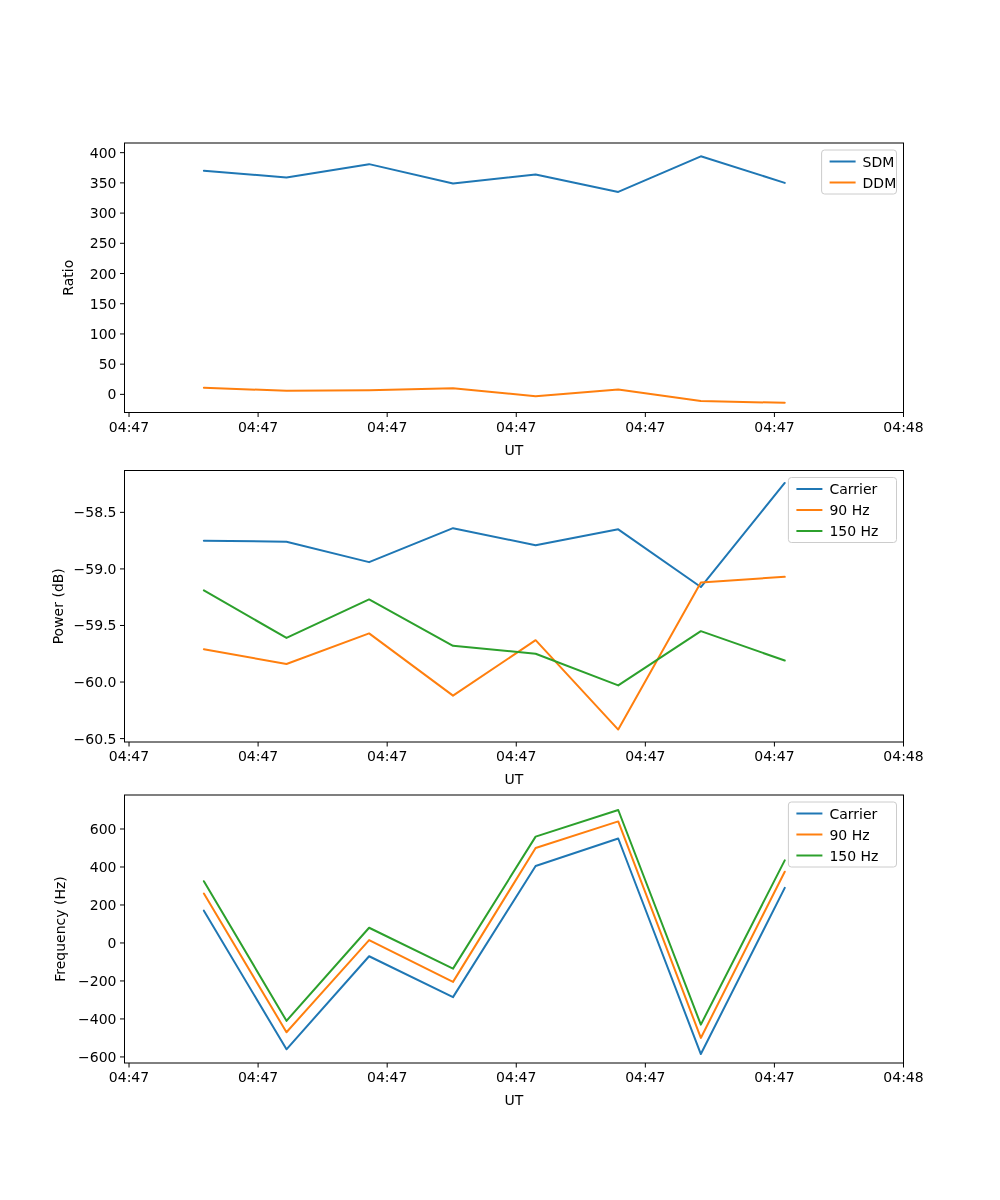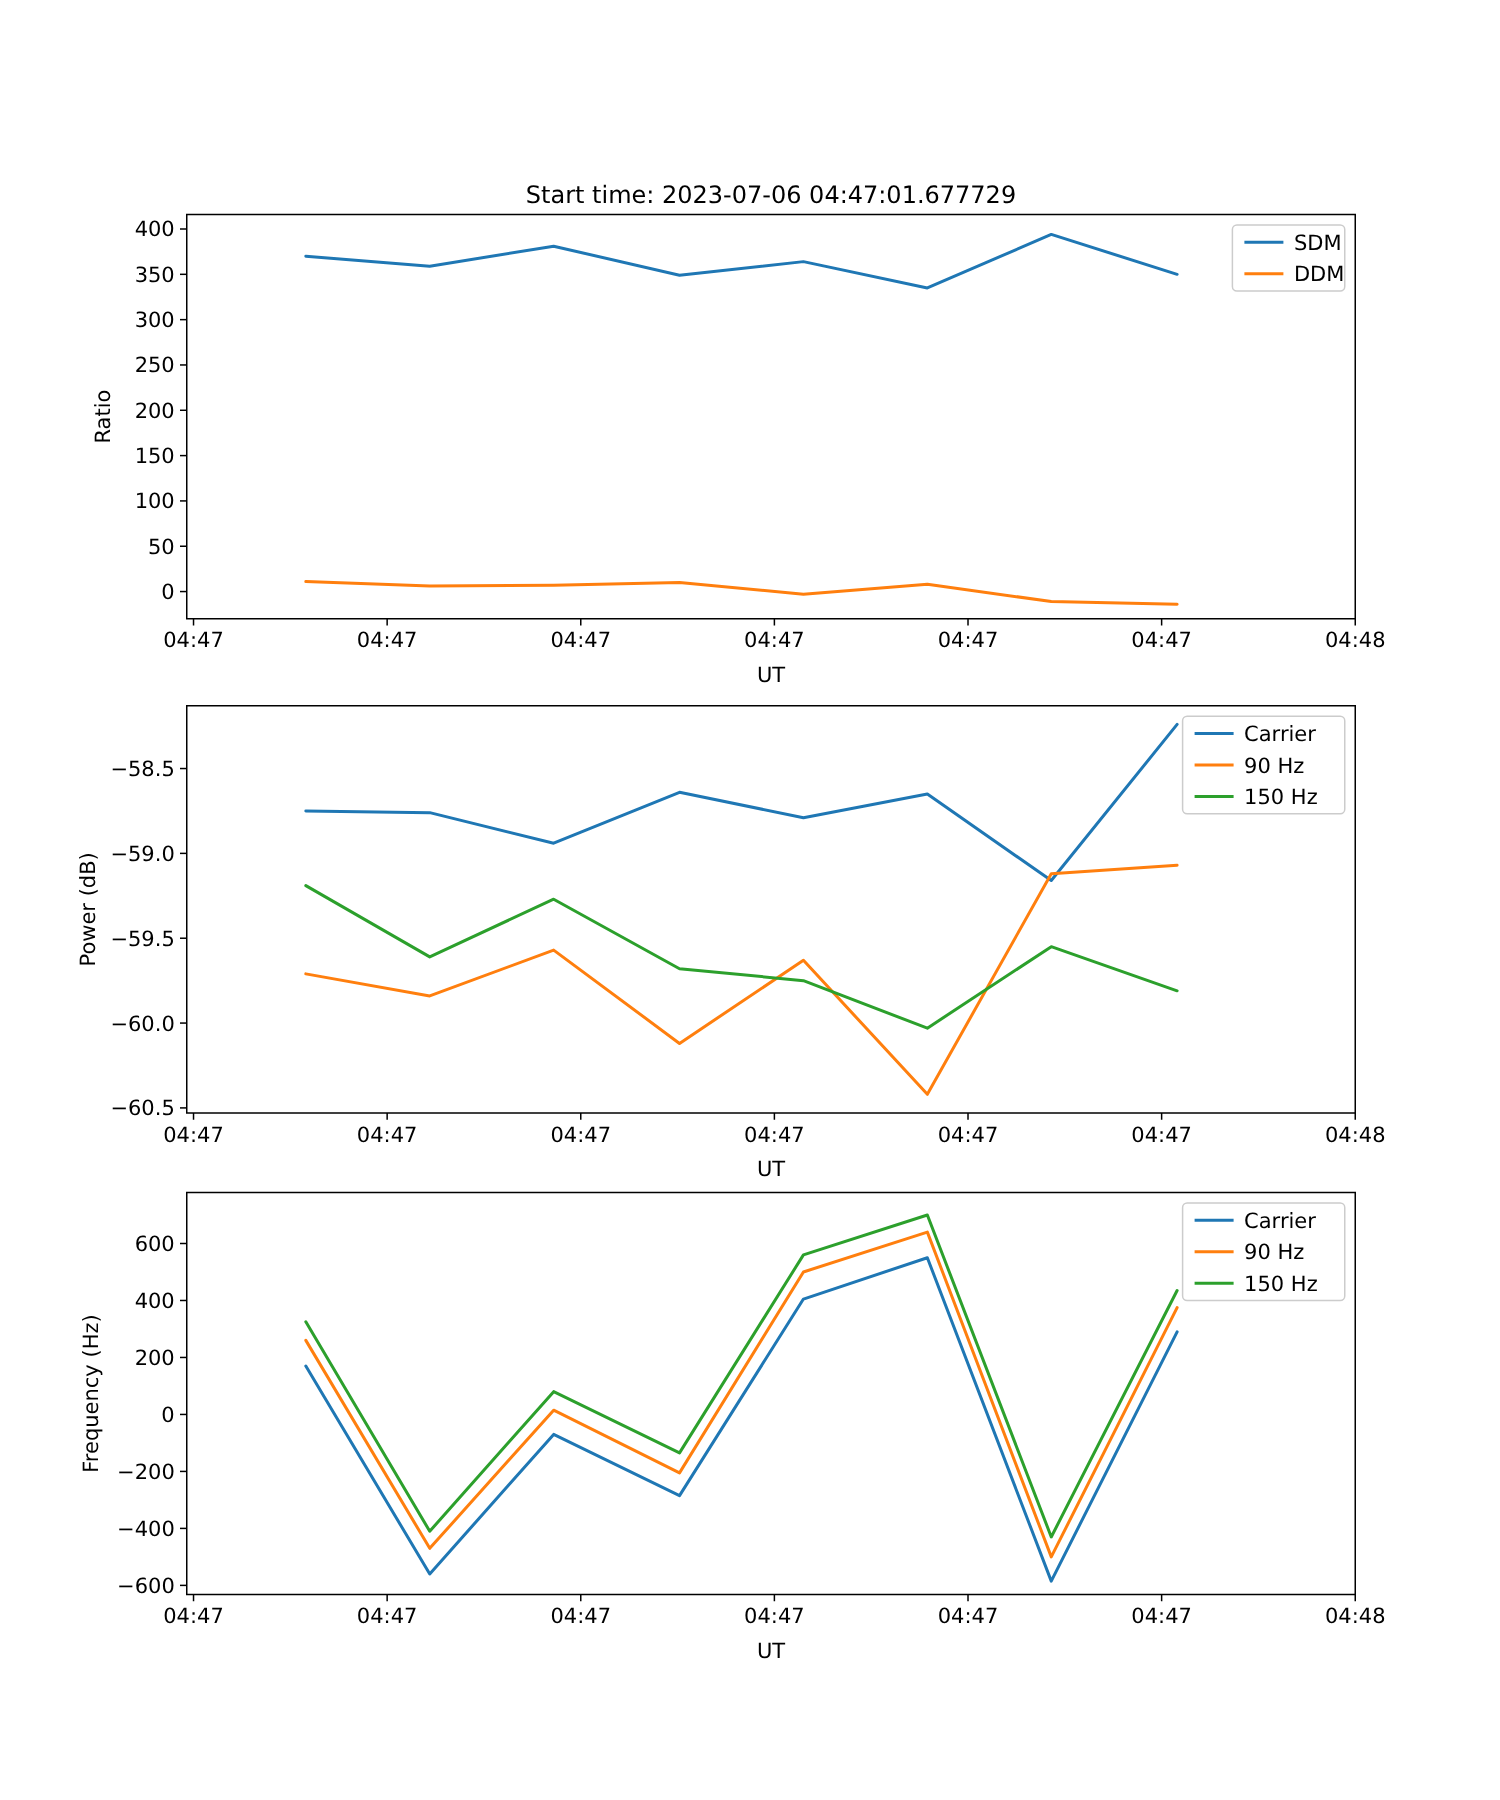--- a/index.html
+++ b/index.html
@@ -9,21 +9,20 @@
     position:absolute;left:124px;top:120px;width:780px;height:20px;
     text-align:center;font-size:16px;line-height:20px;color:#000000;white-space:nowrap;
   }
   svg{position:absolute;left:0;top:0;}
   svg text{fill:#000000;}
 </style>
 </head>
 <body>
 
 <div class="figure">
-  <div class="figure-title">Start time: 2023-07-06 04:47:01.677729</div>
   <svg id="chart-svg" width="1000" height="1200" viewBox="0 0 1000 1200">
       <g>
         <line x1="124.5" y1="394.37219730941706" x2="120" y2="394.37219730941706" stroke="#000000" stroke-width="1"></line>
         <text x="116.5" y="399.37219730941706" text-anchor="end" font-size="14">0</text>
         <line x1="124.5" y1="364.1591928251121" x2="120" y2="364.1591928251121" stroke="#000000" stroke-width="1"></line>
         <text x="116.5" y="369.1591928251121" text-anchor="end" font-size="14">50</text>
         <line x1="124.5" y1="333.94618834080717" x2="120" y2="333.94618834080717" stroke="#000000" stroke-width="1"></line>
         <text x="116.5" y="338.94618834080717" text-anchor="end" font-size="14">100</text>
         <line x1="124.5" y1="303.73318385650225" x2="120" y2="303.73318385650225" stroke="#000000" stroke-width="1"></line>
         <text x="116.5" y="308.73318385650225" text-anchor="end" font-size="14">150</text>

